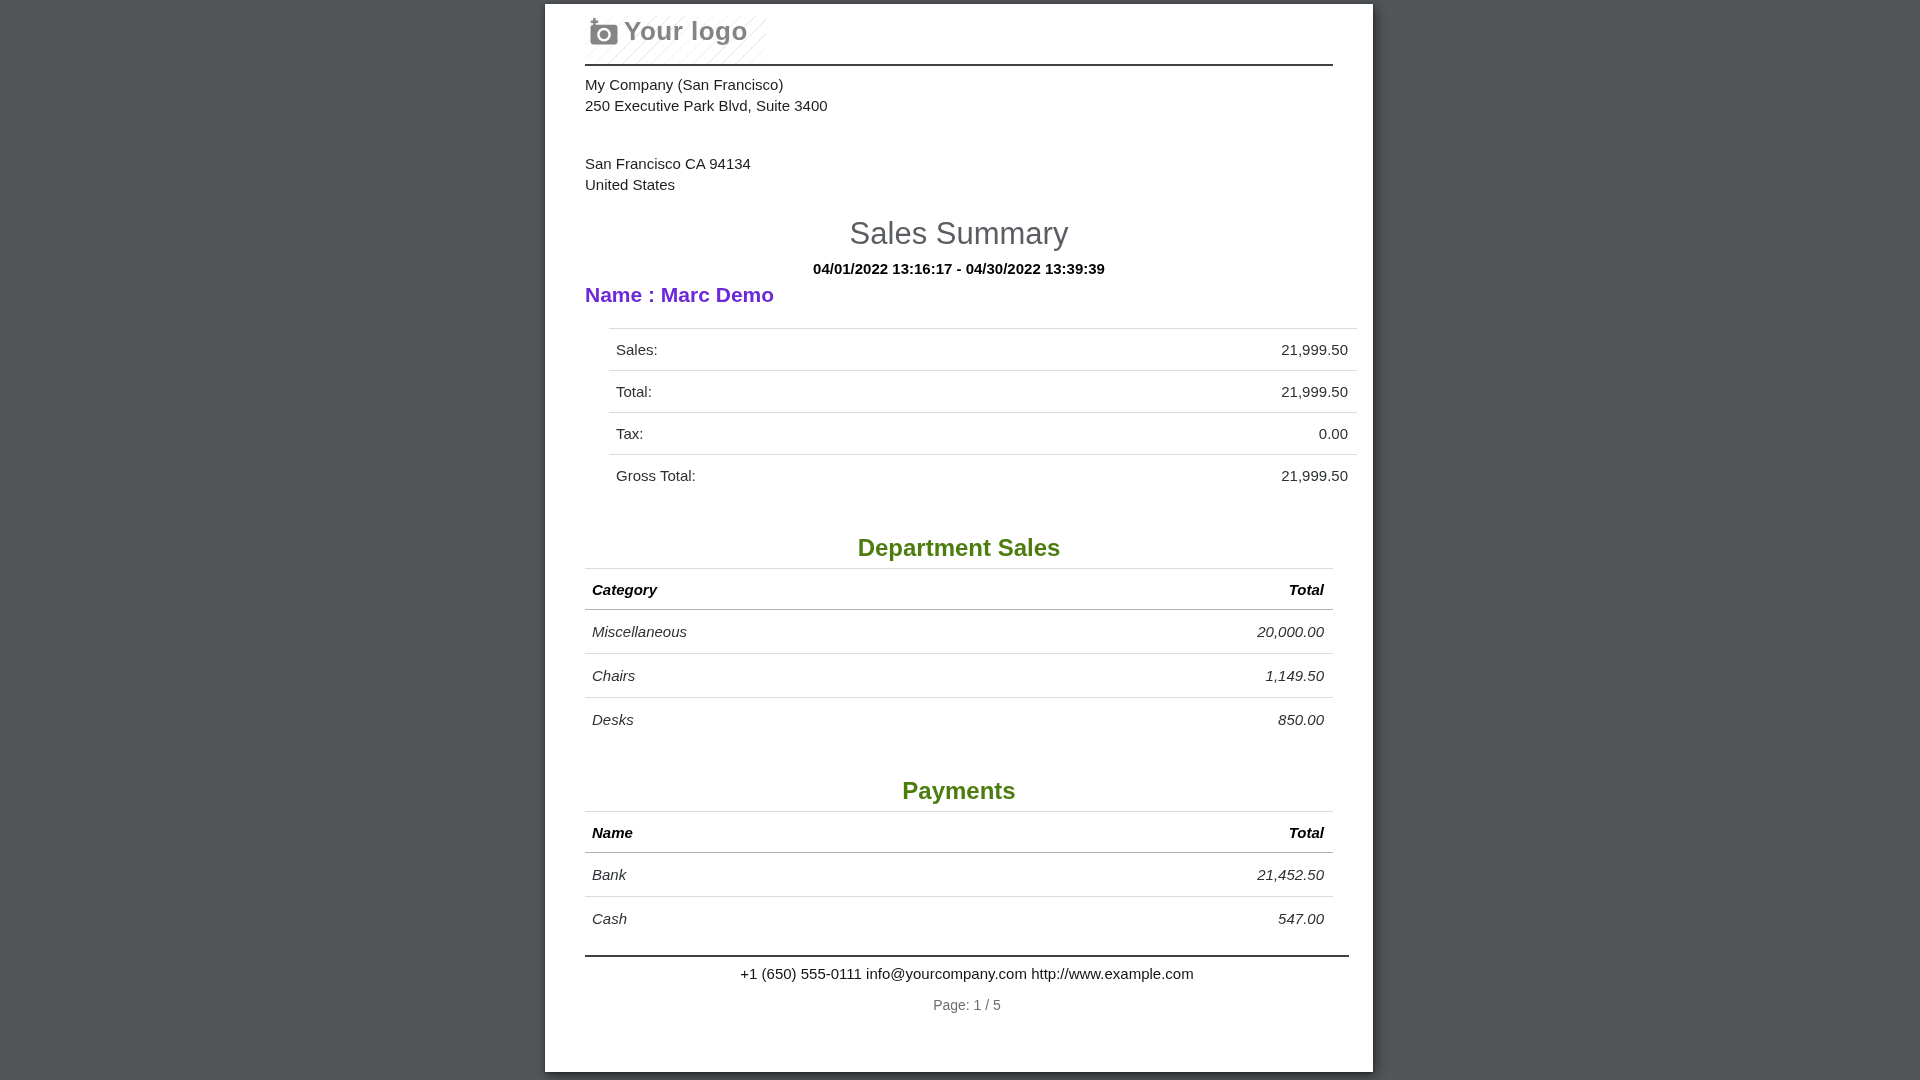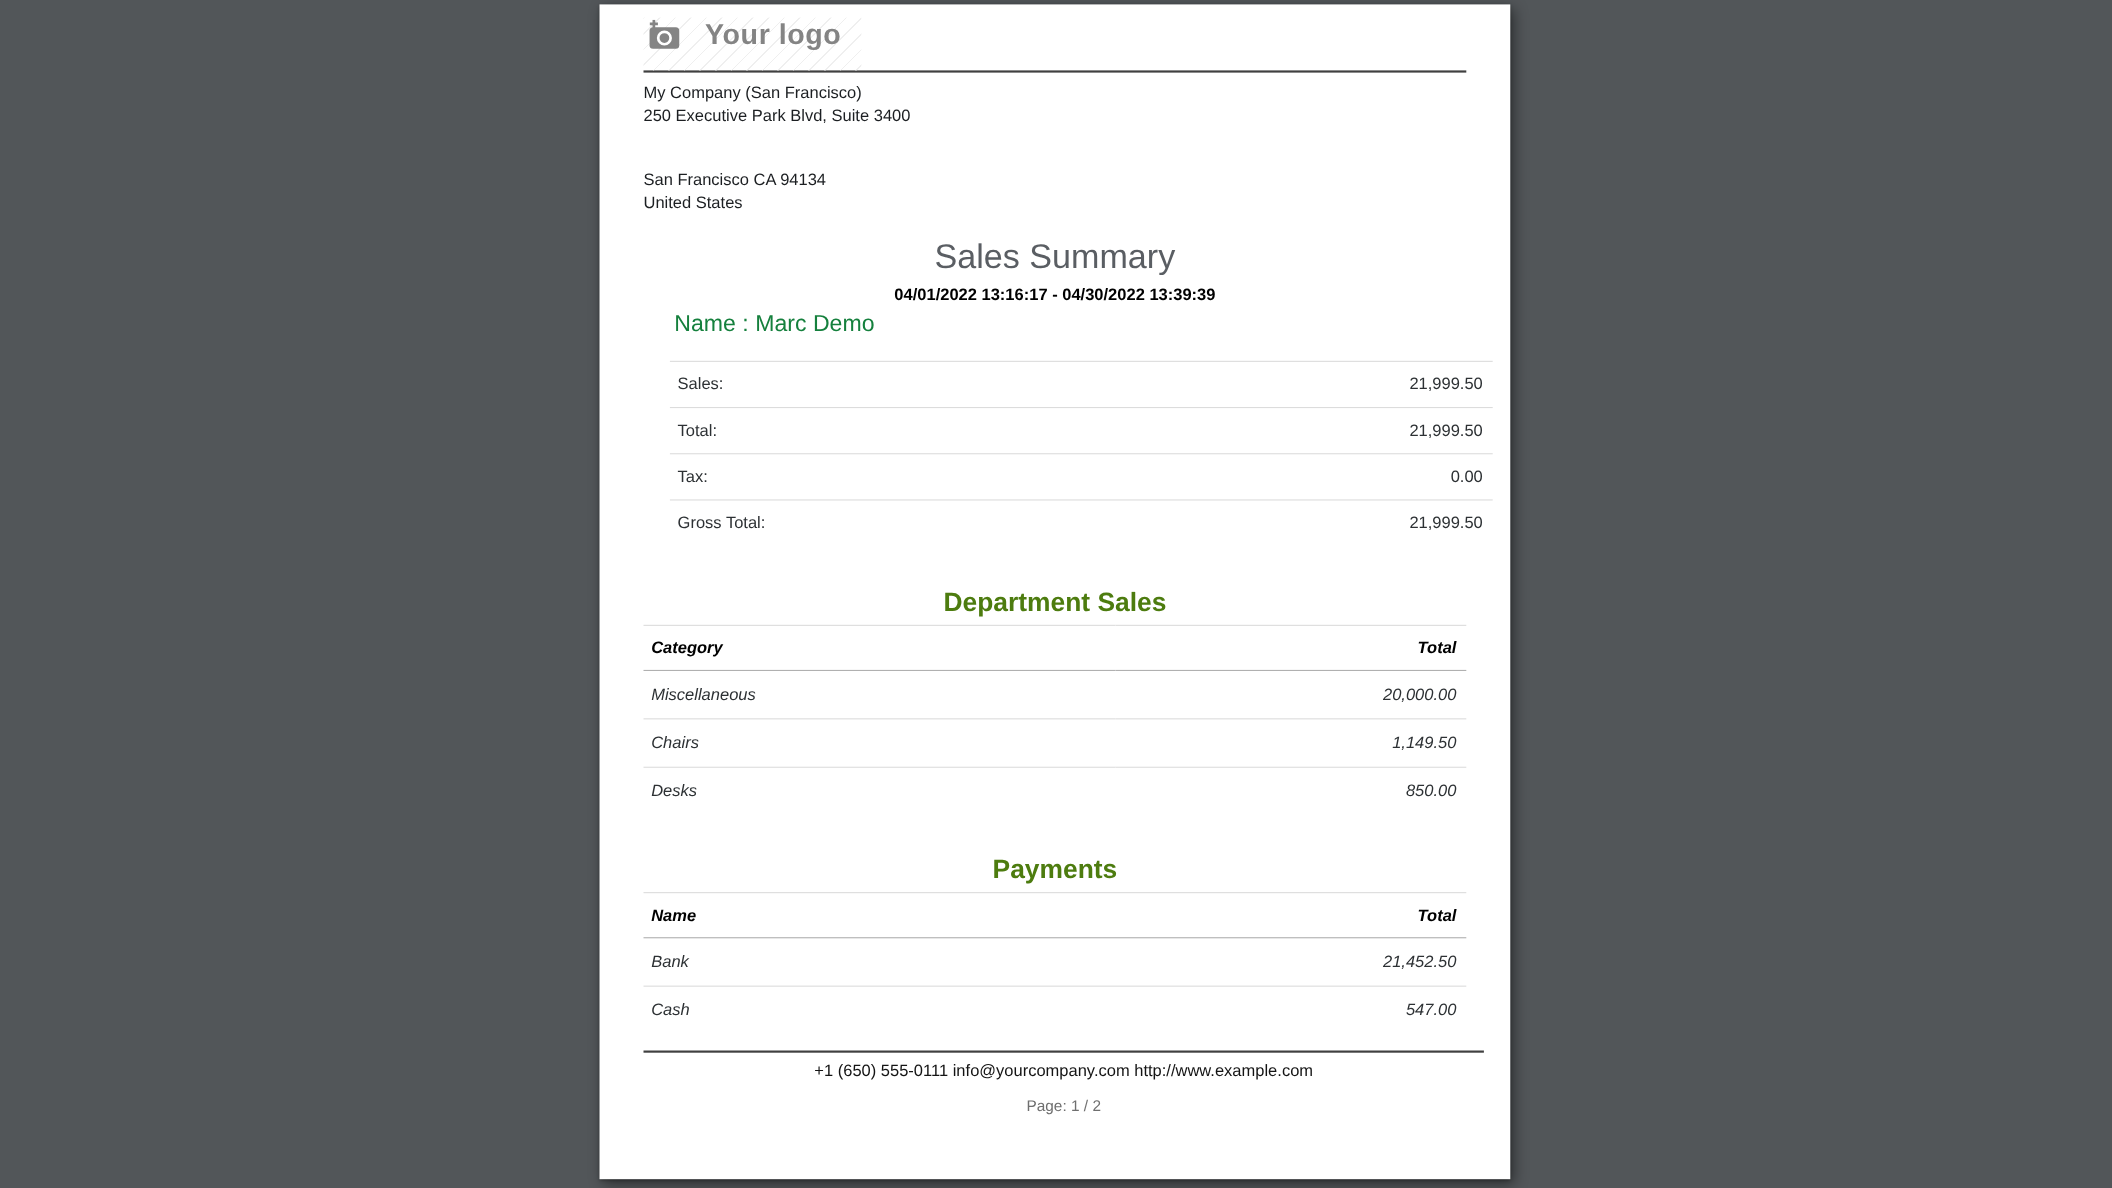--- a/index.html
+++ b/index.html
@@ -19,21 +19,21 @@
     background: #ffffff;
     box-shadow: 0 1px 3px rgba(0,0,0,0.4), 3px 4px 12px rgba(0,0,0,0.45);
   }
   .content { position: relative; height: 100%; padding: 0 40px; }
 
   
   .logo-wrap {
     margin-top: 12px;
     display: inline-flex;
     align-items: center;
-    gap: 22px;
+    gap: 5px;
     height: 48px;
     padding: 0 18px 17px 4px;
     background: repeating-linear-gradient(135deg,
       #efefef 0px, #efefef 1px, transparent 1px, transparent 10px);
   }
   .logo-text {
     font-size: 26px;
     font-weight: bold;
     color: #848484;
     letter-spacing: 0.5px;
@@ -66,23 +66,22 @@
     text-align: center;
     font-size: 15px;
     line-height: 19px;
     font-weight: bold;
     color: #000000;
   }
   .name-line {
     margin-top: 3px;
     font-size: 21px;
     line-height: 27px;
-    font-weight: 400;
-    color: #15803d;
-    margin-left: 28px;
+    font-weight: 700;
+    color: #6d28d9;
   }
 
   
   table { width: 100%; border-collapse: collapse; font-size: 15px; color: #2d3134; }
   td, th { padding-left: 7px; padding-right: 9px; }
 
   .totals-table { margin-top: 20px; margin-left: 24px; }
   .totals-table tr { border-top: 1px solid #dcdcdc; }
   .totals-table td { padding-top: 12px; padding-bottom: 12px; }
   .cell-val { text-align: right; }
@@ -236,18 +235,18 @@
         </tbody>
       </table>
 
       
       <div class="report-footer">
         <div class="footer-contact">
           <span>+1 (650) 555-0111</span>
           <span>info@yourcompany.com</span>
           <span>http://www.example.com</span>
         </div>
-        <div class="page-number">Page: 1 / 2</div>
+        <div class="page-number">Page: 1 / 5</div>
       </div>
 
     </div>
   </div>
 </div>
 
 </body></html>

